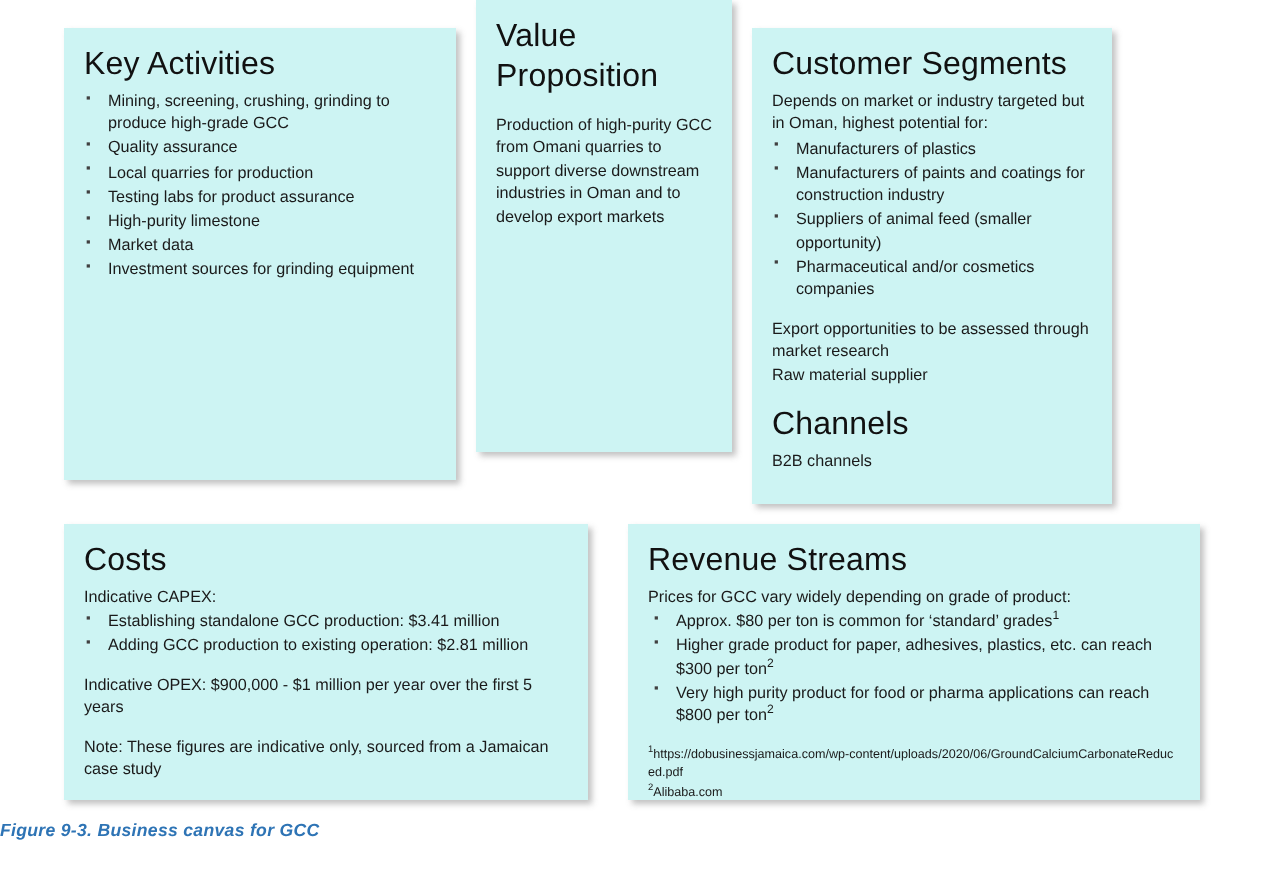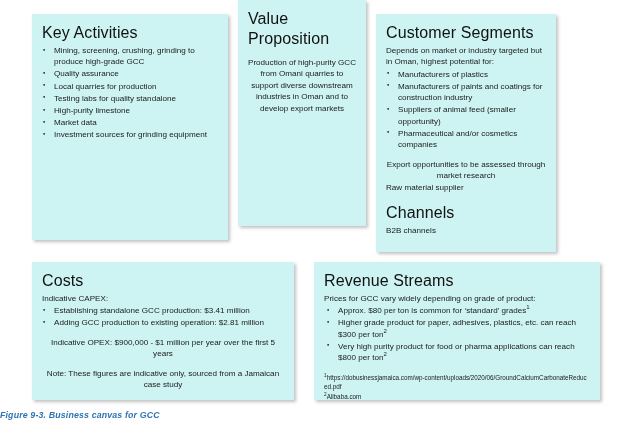--- a/index.html
+++ b/index.html
@@ -48,21 +48,21 @@
   }
   h2.sec.spaced { margin-top: 13px; }
   h2.sec.spaced-sm { margin-top: 10px; }
 
   p.body {
     font-size: 8.1px;
     line-height: 1.42;
     margin: 0;
     color: #1a1a1a;
   }
-  p.body.gap      { margin-top: 8px; text-align: center; }
+  p.body.gap      { margin-top: 8px; }
 
   ul.bullets {
     list-style: none;
     margin: 1px 0 0 0;
     padding: 0;
   }
   ul.bullets li {
     font-size: 8.1px;
     line-height: 1.42;
     position: relative;
@@ -109,21 +109,21 @@
 
   <div class="box" id="box-left">
     <h2 class="sec">Key Activities</h2>
     <ul class="bullets">
       <li>Mining, screening, crushing, grinding to produce high-grade GCC</li>
       <li>Quality assurance</li>
     </ul>
 
     <ul class="bullets">
       <li>Local quarries for production</li>
-      <li>Testing labs for quality standalone</li>
+      <li>Testing labs for product assurance</li>
     </ul>
 
     <ul class="bullets">
       <li>High-purity limestone</li>
       <li>Market data</li>
       <li>Investment sources for grinding equipment</li>
     </ul>
   </div>
 
   <div class="box" id="box-value">

